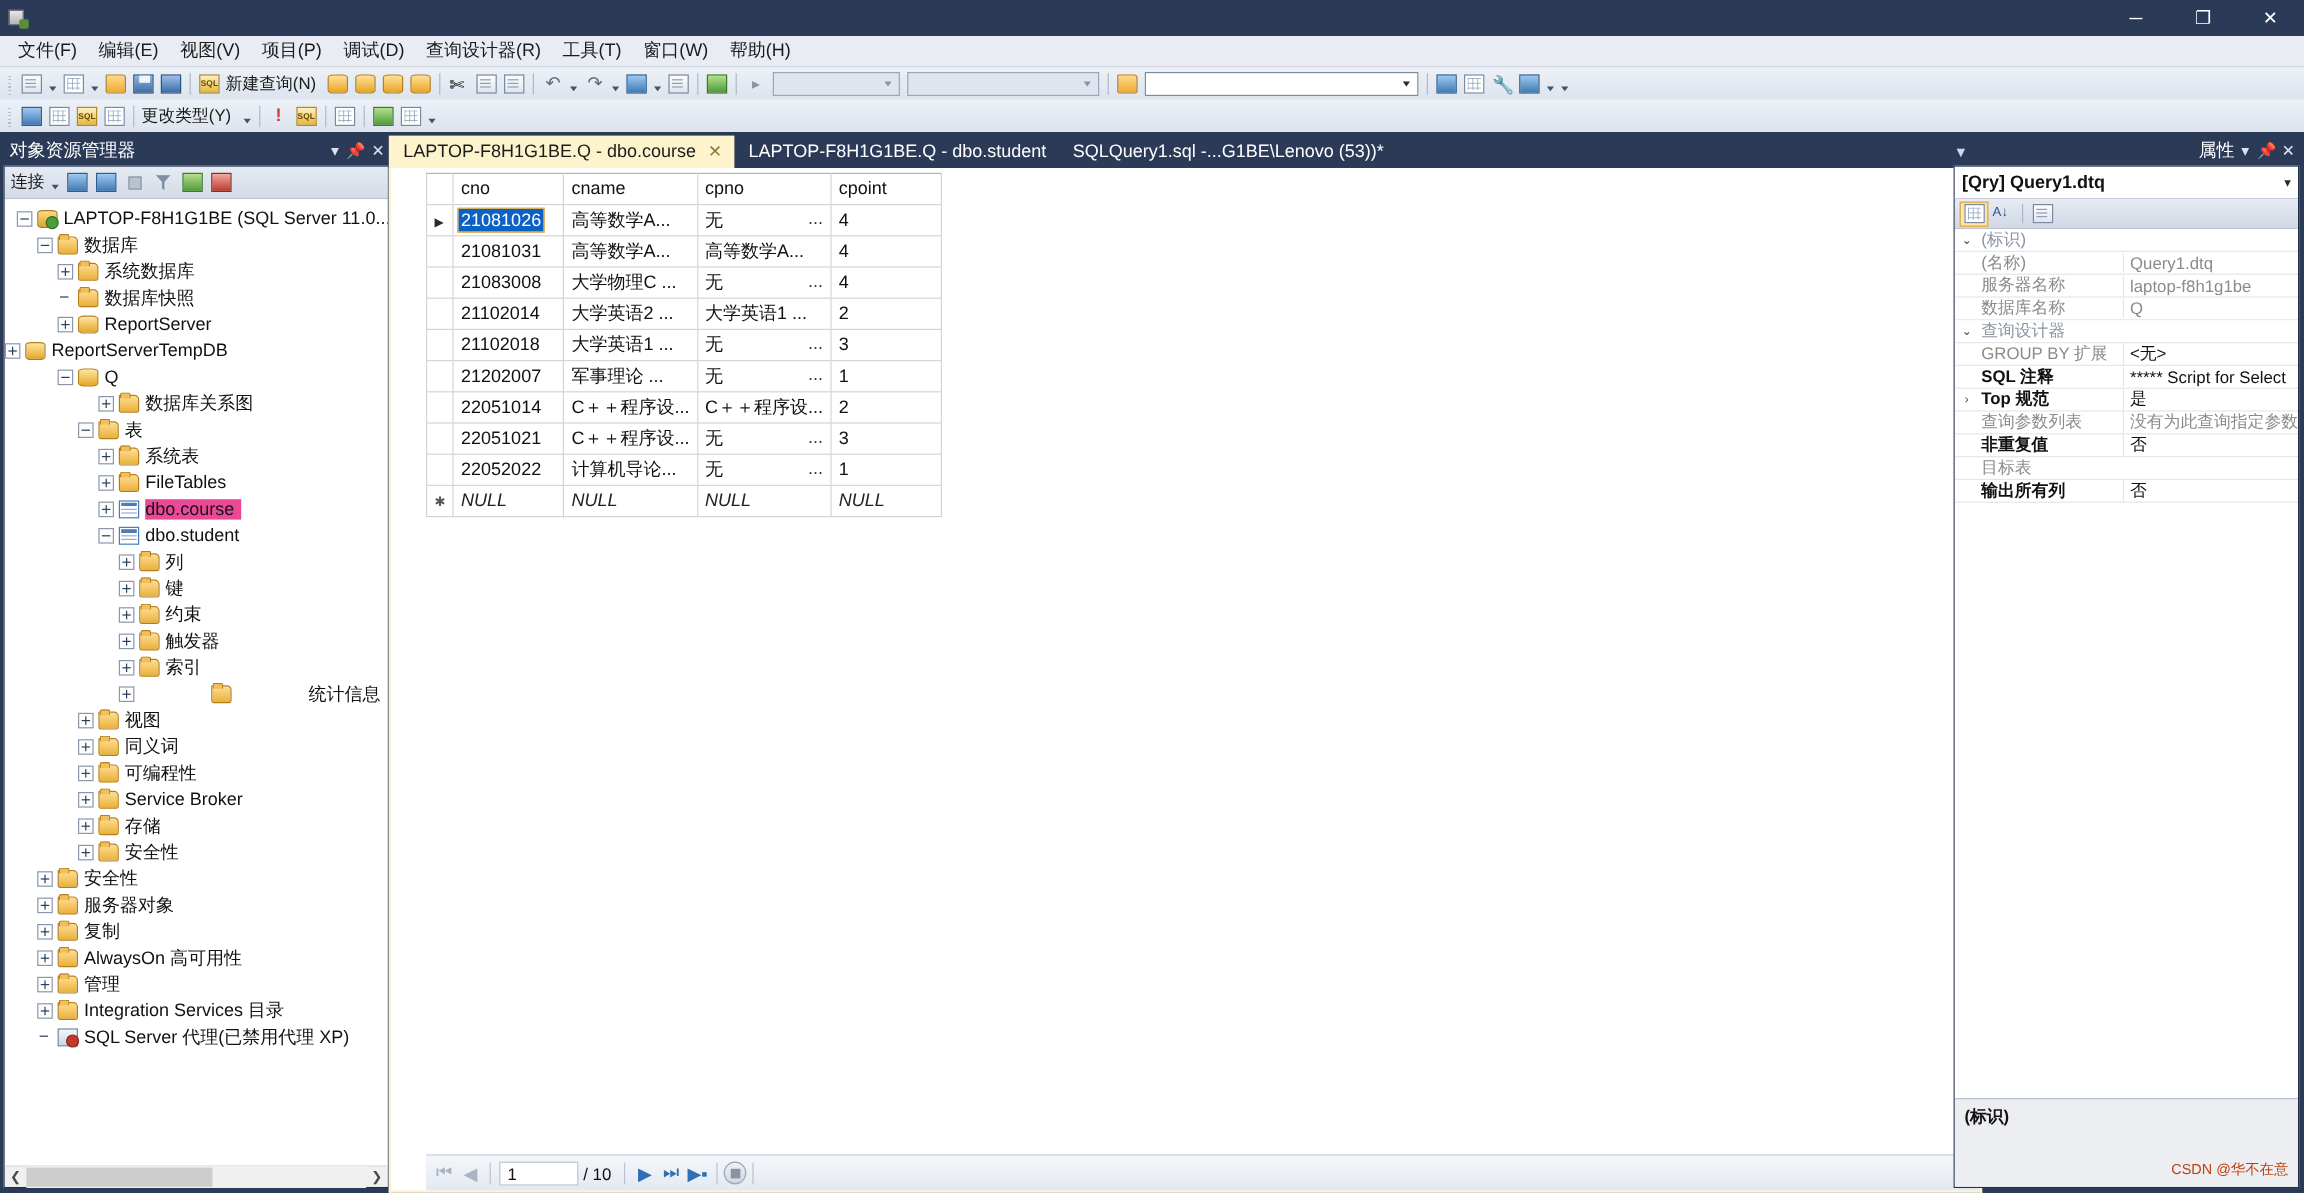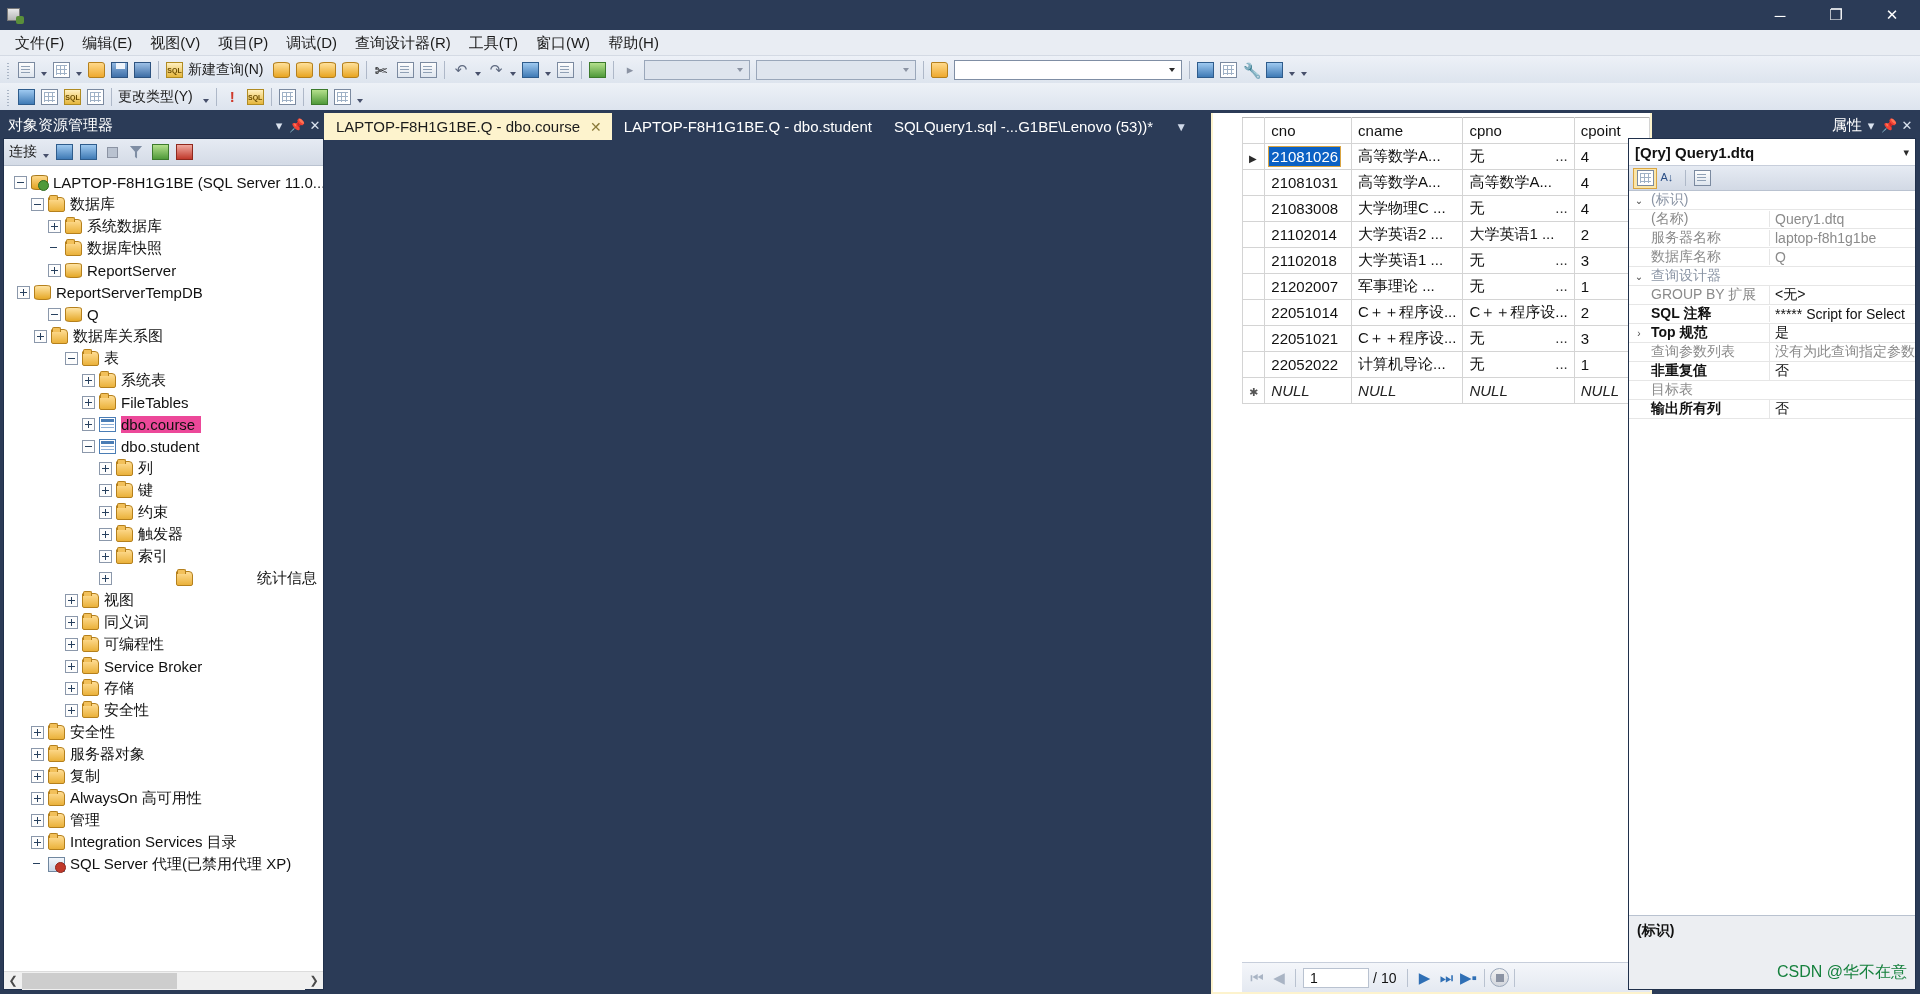--- a/index.html
+++ b/index.html
@@ -183,21 +183,21 @@
   .tlabel { padding-right: 6px; }
   .tlabel.sel { background:#ec4899; }
   .oe-scroll { height: 18px; flex:0 0 18px; background:#f0f0f0; display:flex; align-items:center;
     border-top:1px solid #dcdcdc; }
   .sb-arrow { width:18px; height:18px; display:flex; align-items:center; justify-content:center;
     color:#4a4a4a; font-size:11px; }
   .sb-track { flex:1 1 auto; height:18px; background:#f0f0f0; position:relative; }
   .sb-thumb { position:absolute; left:0; top:1px; bottom:1px; width:155px; background:#cdcdcd; }
 
   
-  .center { flex: 1 1 auto; display: flex; flex-direction: row; min-width:0; padding-top:3px;gap:12px; }
+  .center { flex: 1 1 auto; display: flex; flex-direction: column; min-width:0; padding-top:3px; }
   .tabstrip { height: 27px; flex:0 0 27px; display:flex; align-items:flex-end; background:#2b3b57; }
   .tab {
     height: 27px; display:flex; align-items:center; padding: 0 10px 0 12px;
     font-size: 15px; color: #ffffff; white-space: nowrap;
   }
   .tab.active { background:#fdf3cd; color:#1b1b1b; }
   .tab .x { margin-left:10px; color:#8a7a3a; font-size:14px; }
   .tab.active .x { color:#8a7a3a; }
   .tabstrip .spacer { flex:1 1 auto; }
   .tab-chevron { color:#cfd8e8; padding: 0 12px; font-size:12px; align-self:center; }
@@ -257,21 +257,21 @@
   .pname { width:120px; flex:0 0 120px; color:#111; padding-left:2px; white-space:nowrap; overflow:hidden; }
   .pname.gray { color:#8b8b8b; }
   .pname.bold { font-weight:bold; }
   .pval { flex:1 1 auto; color:#111; padding-left:5px; border-left:1px solid #e6e6e6;
     white-space:nowrap; overflow:hidden; }
   .pval.gray { color:#8b8b8b; }
   .pcat-label { color:#8b95a5; padding-left:2px; }
   .props-foot { flex:0 0 74px; background:#eceef2; border-top:1px solid #b9c2d0;
     padding: 6px 8px; display:flex; flex-direction:column; }
   .props-foot .t { font-size:14px; font-weight:bold; color:#111; }
-  .watermark { margin-top:auto; text-align:right; color:#15803d; font-size:16px; }
+  .watermark { margin-top:auto; text-align:right; color:#c2410c; font-size:12px; }
 </style>
 </head>
 <body>
 
 <div id="app">
 
   <div class="titlebar">
     <div class="title-icon">
       <span class="sq"></span>
         <span class="dot"></span>
@@ -515,31 +515,31 @@
             <div class="tree-row" style="padding-left: 44px;">
               <span class="exp none"></span>
               <span class="tnode-icon ti-folder"></span>
               <span class="tlabel">数据库快照</span>
             </div>
             <div class="tree-row" style="padding-left: 44px;">
               <span class="exp plus"></span>
               <span class="tnode-icon ti-db"></span>
               <span class="tlabel">ReportServer</span>
             </div>
-            <div class="tree-row" style=" margin-left: 13px;">
+            <div class="tree-row" style="">
               <span class="exp plus"></span>
               <span class="tnode-icon ti-db"></span>
               <span class="tlabel">ReportServerTempDB</span>
             </div>
             <div class="tree-row" style="padding-left: 44px;">
               <span class="exp"></span>
               <span class="tnode-icon ti-db"></span>
               <span class="tlabel">Q</span>
             </div>
-            <div class="tree-row" style="padding-left: 30px;">
+            <div class="tree-row" style="padding-left: 78px;">
               <span class="exp plus"></span>
               <span class="tnode-icon ti-folder"></span>
               <span class="tlabel">数据库关系图</span>
             </div>
             <div class="tree-row" style="padding-left: 61px;">
               <span class="exp"></span>
               <span class="tnode-icon ti-folder"></span>
               <span class="tlabel">表</span>
             </div>
             <div class="tree-row" style="padding-left: 78px;">

